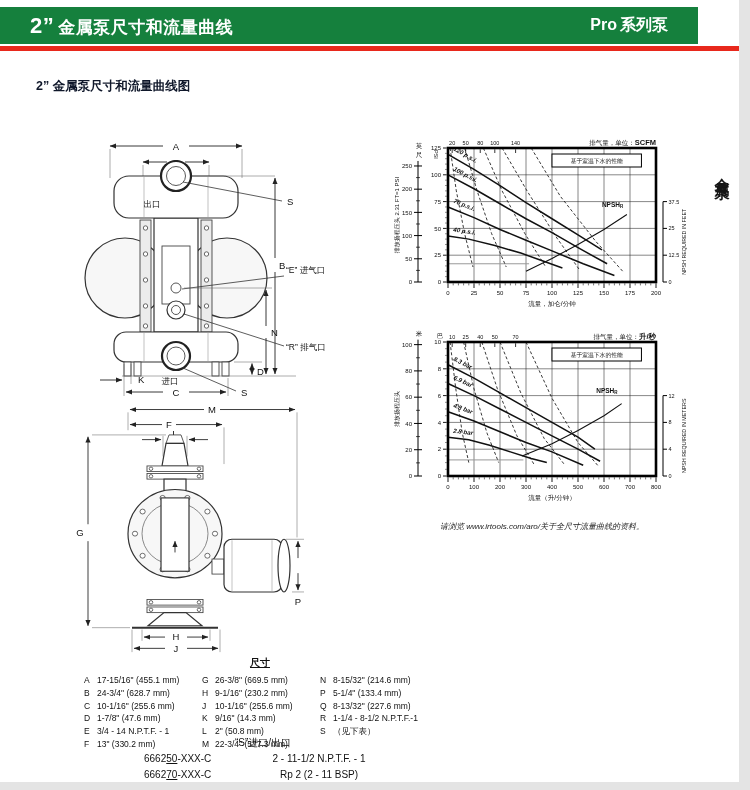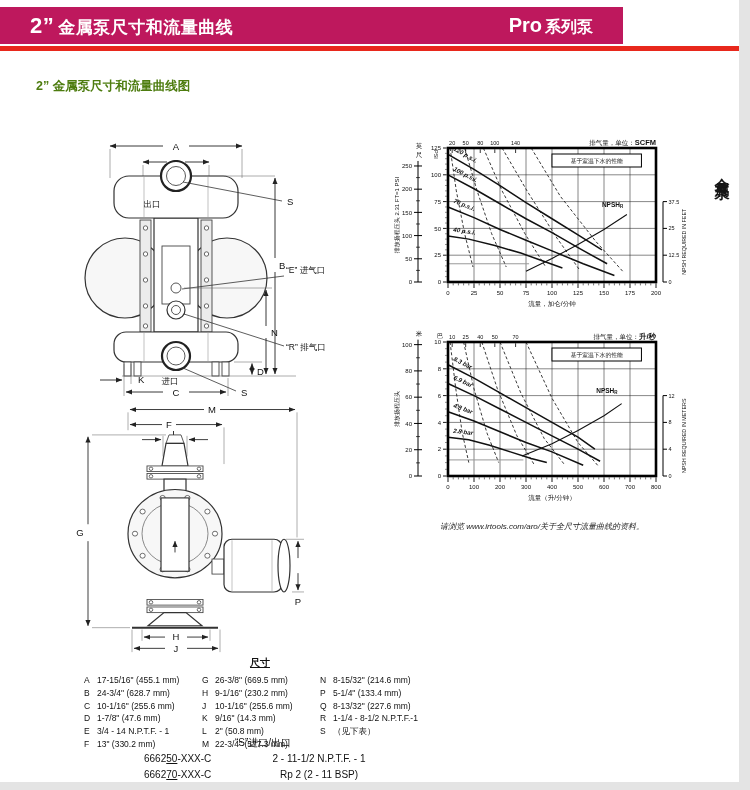--- a/index.html
+++ b/index.html
@@ -1,27 +1,27 @@
 <!DOCTYPE html>
 <html><head>
 <meta charset="utf-8">
 <style>
   html,body{margin:0;padding:0;background:#fff;}
   .page{position:relative;width:750px;height:790px;background:#fff;overflow:hidden;
         font-family:"Liberation Sans",sans-serif;color:#111;}
   .abs{position:absolute;}
   .edge-r{right:0;top:0;width:11px;height:790px;background:#e4e4e4;}
   .edge-b{left:0;top:782px;width:750px;height:8px;background:#e4e4e4;}
-  .header{left:0;top:7px;width:623px;height:37px;background:#be185d;color:#fff;
+  .header{left:0;top:7px;width:698px;height:37px;background:#15803d;color:#fff;
           display:flex;align-items:center;justify-content:space-between;
           padding:0 30px;box-sizing:border-box;}
   .ht{font-weight:bold;font-size:17px;letter-spacing:.5px;}
   .ht .num{font-size:22px;margin-right:4px;}
   .hp{font-weight:bold;font-size:16px;}
-  .hp .pro{font-size:20px;margin-right:3px;}
+  .hp .pro{font-size:16px;margin-right:3px;}
   .stripe{left:0;top:46px;width:739px;height:5px;}
   .subtitle{left:36px;top:78px;font-size:12.5px;font-weight:bold;}
   .side-tab{left:712px;top:166px;writing-mode:vertical-rl;font-size:15px;font-weight:bold;
             letter-spacing:4px;color:#161616;}
   .charts-heading{left:392px;top:103px;width:300px;text-align:center;font-size:9.5px;color:#222;}
   .charts-subtitle{left:362px;top:118px;width:360px;text-align:center;font-size:9px;color:#111;}
   .footnote{left:382px;top:521px;width:320px;text-align:center;font-size:8px;color:#222;font-style:italic;}
   .chart{position:absolute;left:392px;}
   
   .tk{font-size:6px;fill:#111;}
@@ -75,21 +75,21 @@
 
   <div class="abs edge-r"></div>
   <div class="abs edge-b"></div>
 
   <div class="abs header">
     <div class="ht"><span class="num">2”</span><span>金属泵尺寸和流量曲线</span></div>
     <div class="hp"><span class="pro">Pro</span><span>系列泵</span></div>
   </div>
   <div class="abs stripe" id="stripe" style="background: rgb(232, 40, 28);"></div>
 
-  <div class="abs subtitle" id="subtitle" style="color: #4d7c0f;">2” 金属泵尺寸和流量曲线图</div>
+  <div class="abs subtitle" id="subtitle" style="color: #0f172a;">2” 金属泵尺寸和流量曲线图</div>
   <div class="abs side-tab">金属泵</div>
 
   <svg class="abs" style="left:66px;top:130px" width="318" height="270" viewBox="0 0 318 270">
     <defs>
       <marker id="arF" markerWidth="8" markerHeight="6" refX="6.2" refY="3" orient="auto" markerUnits="userSpaceOnUse">
         <path d="M0,0.4 L6.5,3 L0,5.6 z" fill="#222"></path>
       </marker>
     </defs>
 
     <line class="dim" x1="97" y1="16" x2="44" y2="16" marker-end="url(#arF)"></line>

